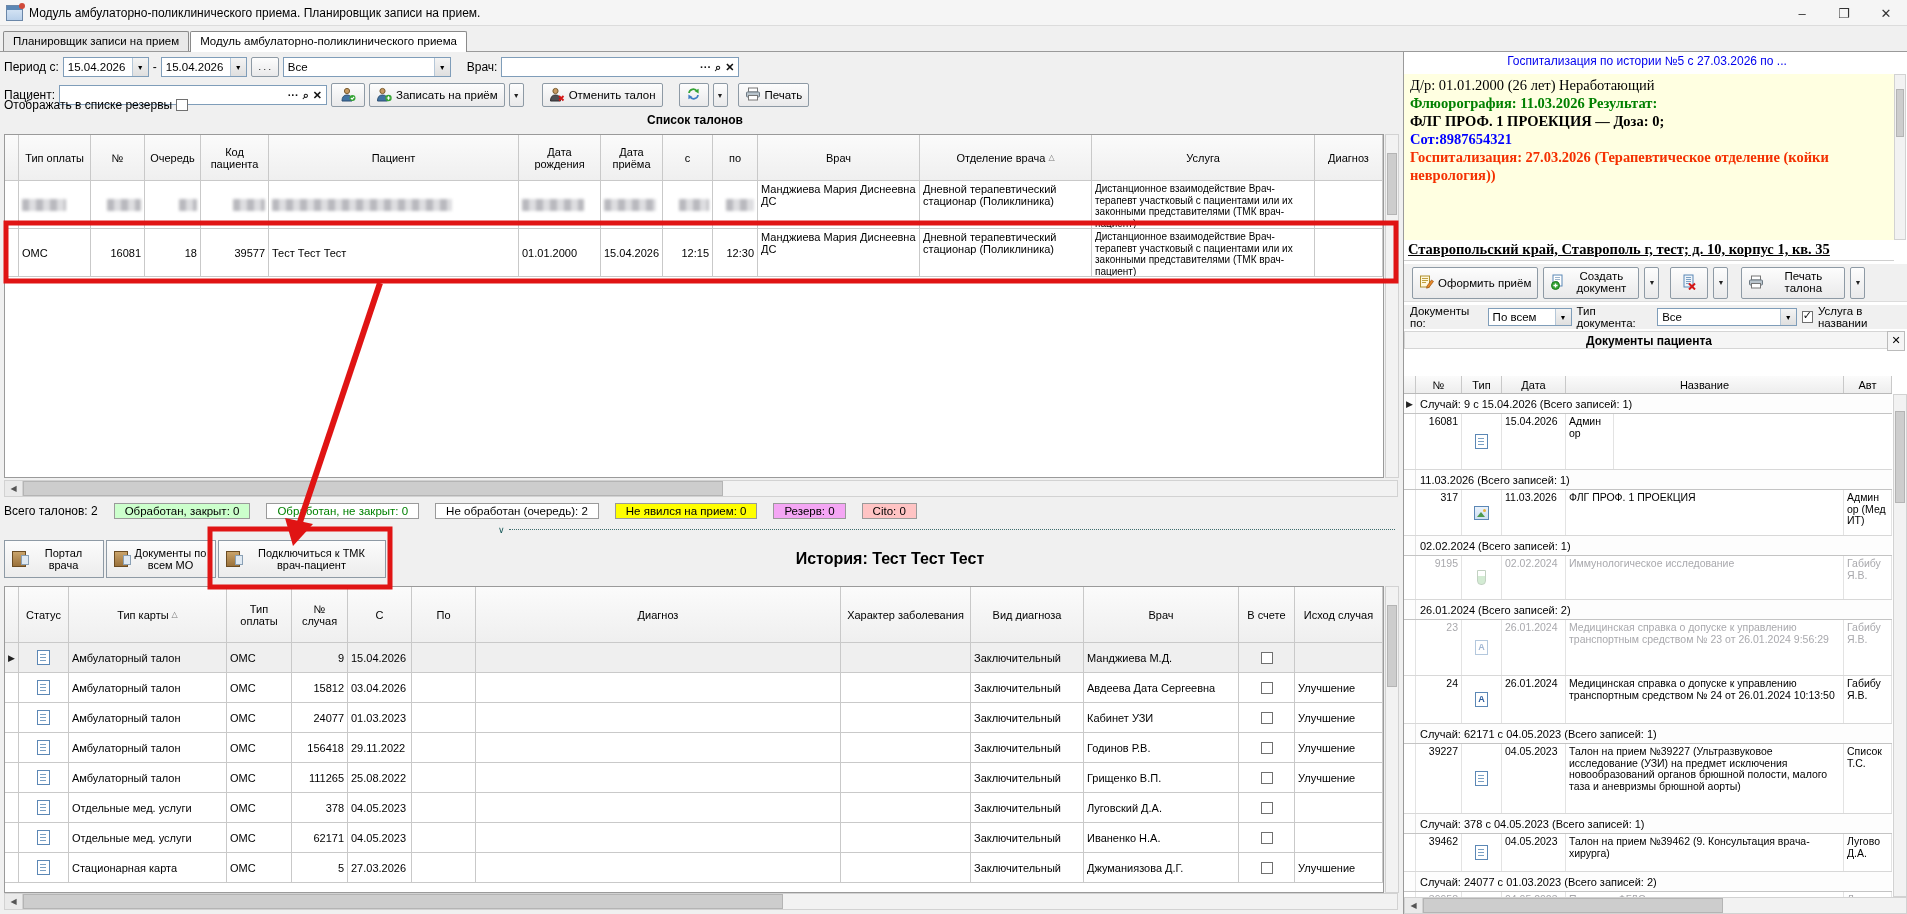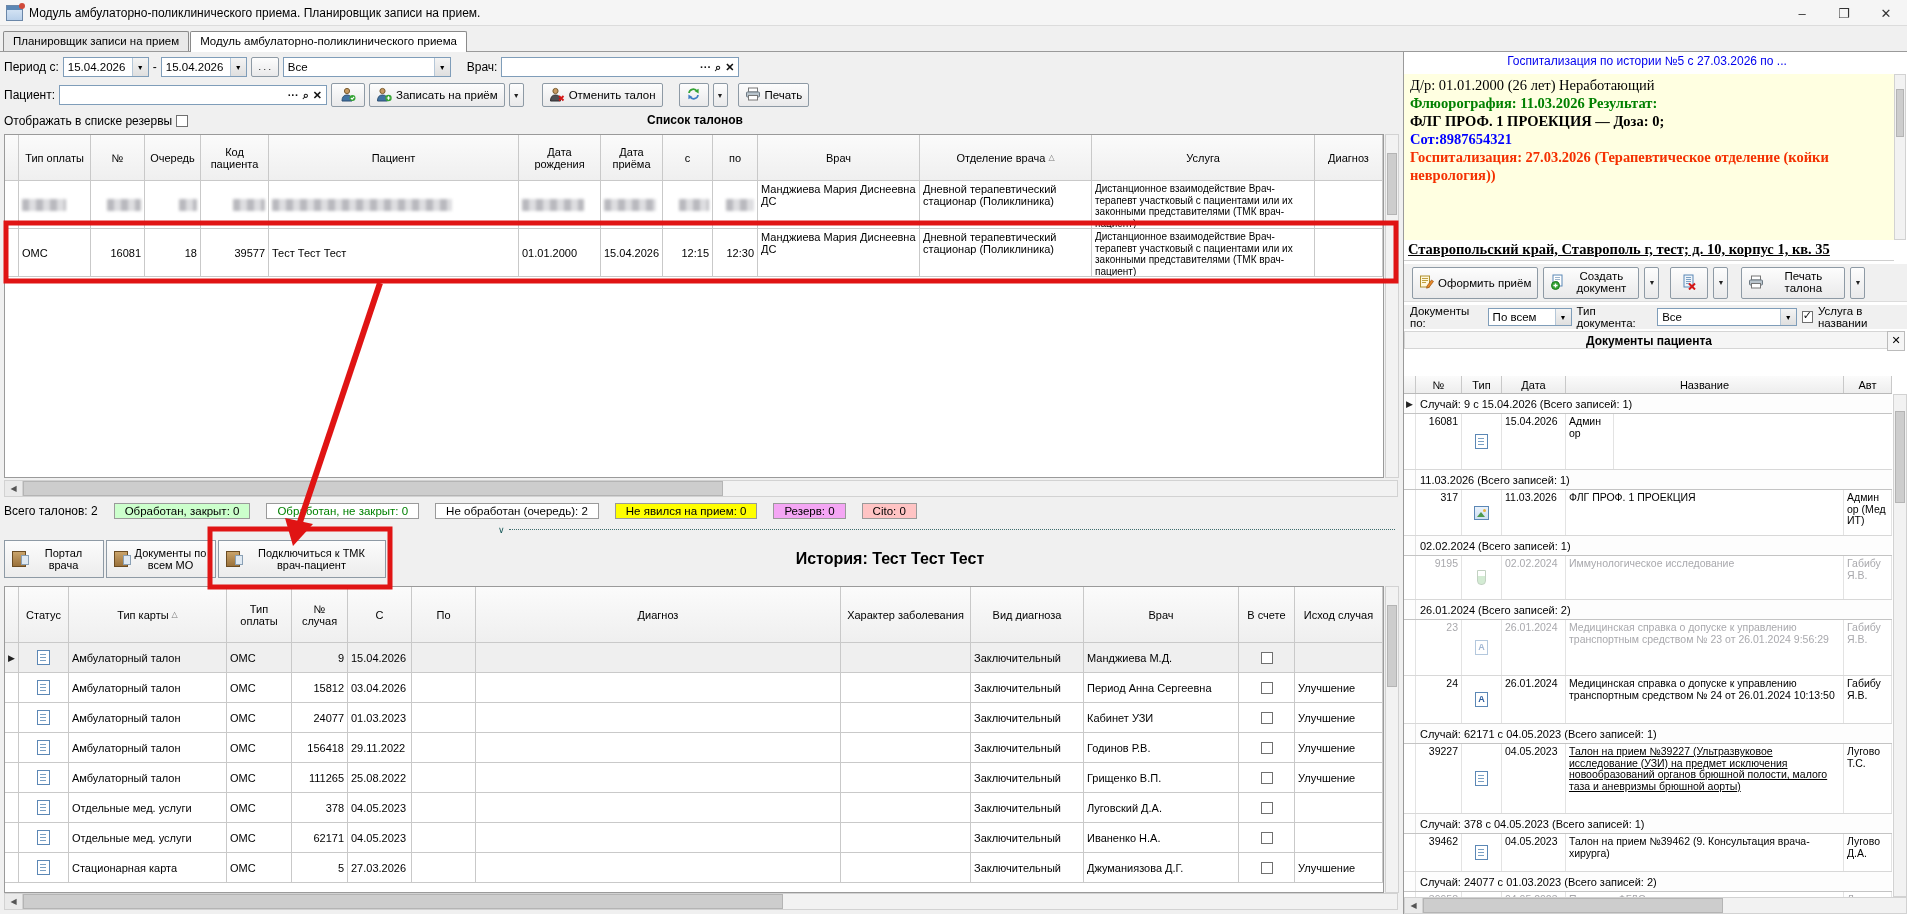--- a/index.html
+++ b/index.html
@@ -202,21 +202,21 @@
     <span class="btn" style="height:24px;margin-left:6px">
         <span id="ic-print"><svg width="16" height="14">
             <rect x="3.5" y="1" width="9" height="4" fill="#fff" stroke="#777"></rect>
             <rect x="1.5" y="5" width="13" height="5" rx="1" fill="#b9c4cc" stroke="#6e7a84"></rect>
             <rect x="3.5" y="8.5" width="9" height="4.5" fill="#fff" stroke="#777"></rect>
           </svg></span>
         <span>Печать</span>
       </span>
   </div>
 
-  <div class="trow" style="left:4px;top:60px;height:18px">
+  <div class="trow" style="left:4px;top:44px;height:18px">
     <span>Отображать в списке резервы</span>
     <span class="cb"></span>
   </div>
   <div style="position:absolute;left:0;top:61px;width:1390px;text-align:center;font-weight:bold">Список талонов</div>
 
   <div class="gridtbl" style="left:4px;top:82px;width:1380px;height:344px" id="talon-table">
       <div class="grow hdr" style="height: 46px;">
         <div class="gcell" style="width: 14px;"></div>
         <div class="gcell" style="width: 72px;">
           <span>Тип оплаты</span>
@@ -434,21 +434,21 @@
           <span class="i-doc"></span>
         </div>
         <div class="gcell" style="width: 158px;">Амбулаторный талон</div>
         <div class="gcell" style="width: 65px;">ОМС</div>
         <div class="gcell rt" style="width: 56px;">15812</div>
         <div class="gcell" style="width: 64px;">03.04.2026</div>
         <div class="gcell" style="width: 64px;"></div>
         <div class="gcell" style="width: 365px;"></div>
         <div class="gcell" style="width: 130px;"></div>
         <div class="gcell" style="width: 113px;">Заключительный</div>
-        <div class="gcell" style="width: 155px;">Период Анна Сергеевна</div>
+        <div class="gcell" style="width: 155px;">Авдеева Дата Сергеевна</div>
         <div class="gcell ct" style="width: 56px;">
           <span class="cb"></span>
         </div>
         <div class="gcell" style="width: 88px;">Улучшение</div>
       </div>
       <div class="grow" style="height: 30px;">
         <div class="gcell ct marker" style="width: 14px;"></div>
         <div class="gcell ct" style="width: 50px;">
           <span class="i-doc"></span>
         </div>
@@ -728,22 +728,22 @@
         <div class="gcell ct marker" style="width: 12px; border-right: 1px solid rgb(227, 227, 227); height: 100%;"></div>
         <div class="gtxt">Случай: 62171 с 04.05.2023  (Всего записей: 1)</div>
       </div>
       <div class="doc-row" style="height: 70px;">
         <div class="gcell" style="width: 12px;"></div>
         <div class="gcell rt top" style="width: 46px;">39227</div>
         <div class="gcell ct" style="width: 40px;">
           <span class="i-doc"></span>
         </div>
         <div class="gcell top" style="width: 64px;">04.05.2023</div>
-        <div class="gcell top nm" style="width: 278px; text-decoration: underline;">Талон на прием №39227 (Ультразвуковое исследование (УЗИ) на предмет исключения новообразований органов брюшной полости, малого таза и аневризмы брюшной аорты)</div>
-        <div class="gcell top nm" style="width: 48px;">Лугово Т.С.</div>
+        <div class="gcell top nm" style="width: 278px;">Талон на прием №39227 (Ультразвуковое исследование (УЗИ) на предмет исключения новообразований органов брюшной полости, малого таза и аневризмы брюшной аорты)</div>
+        <div class="gcell top nm" style="width: 48px;">Список Т.С.</div>
       </div>
       <div class="doc-grp" style="height: 20px;">
         <div class="gcell ct marker" style="width: 12px; border-right: 1px solid rgb(227, 227, 227); height: 100%;"></div>
         <div class="gtxt">Случай: 378 с 04.05.2023  (Всего записей: 1)</div>
       </div>
       <div class="doc-row" style="height: 38px;">
         <div class="gcell" style="width: 12px;"></div>
         <div class="gcell rt top" style="width: 46px;">39462</div>
         <div class="gcell ct" style="width: 40px;">
           <span class="i-doc"></span>

